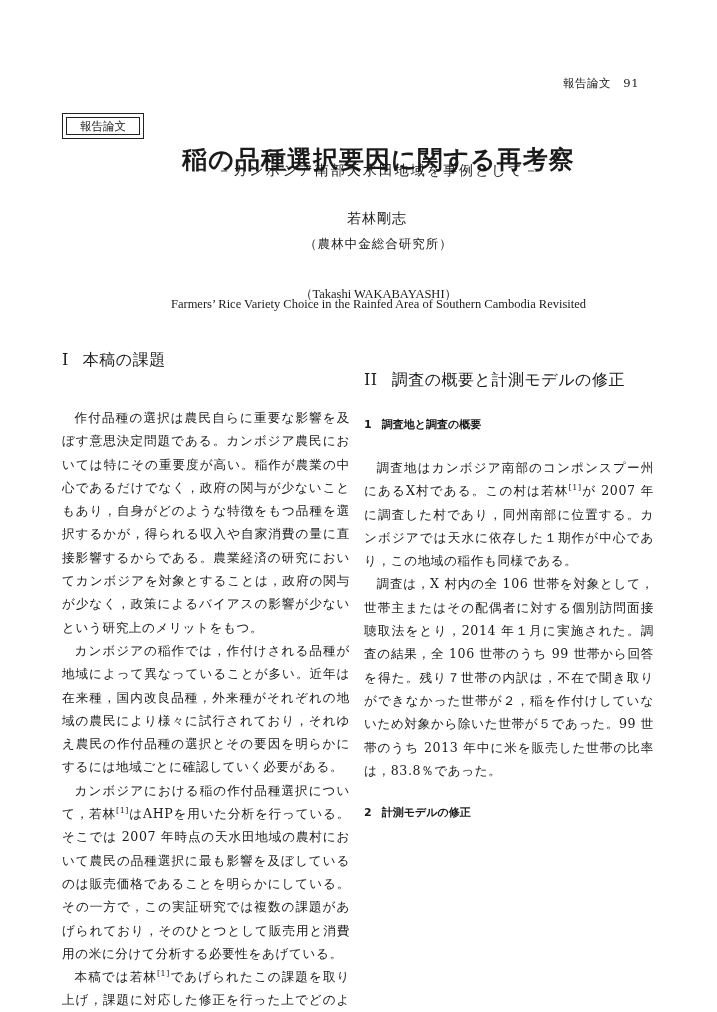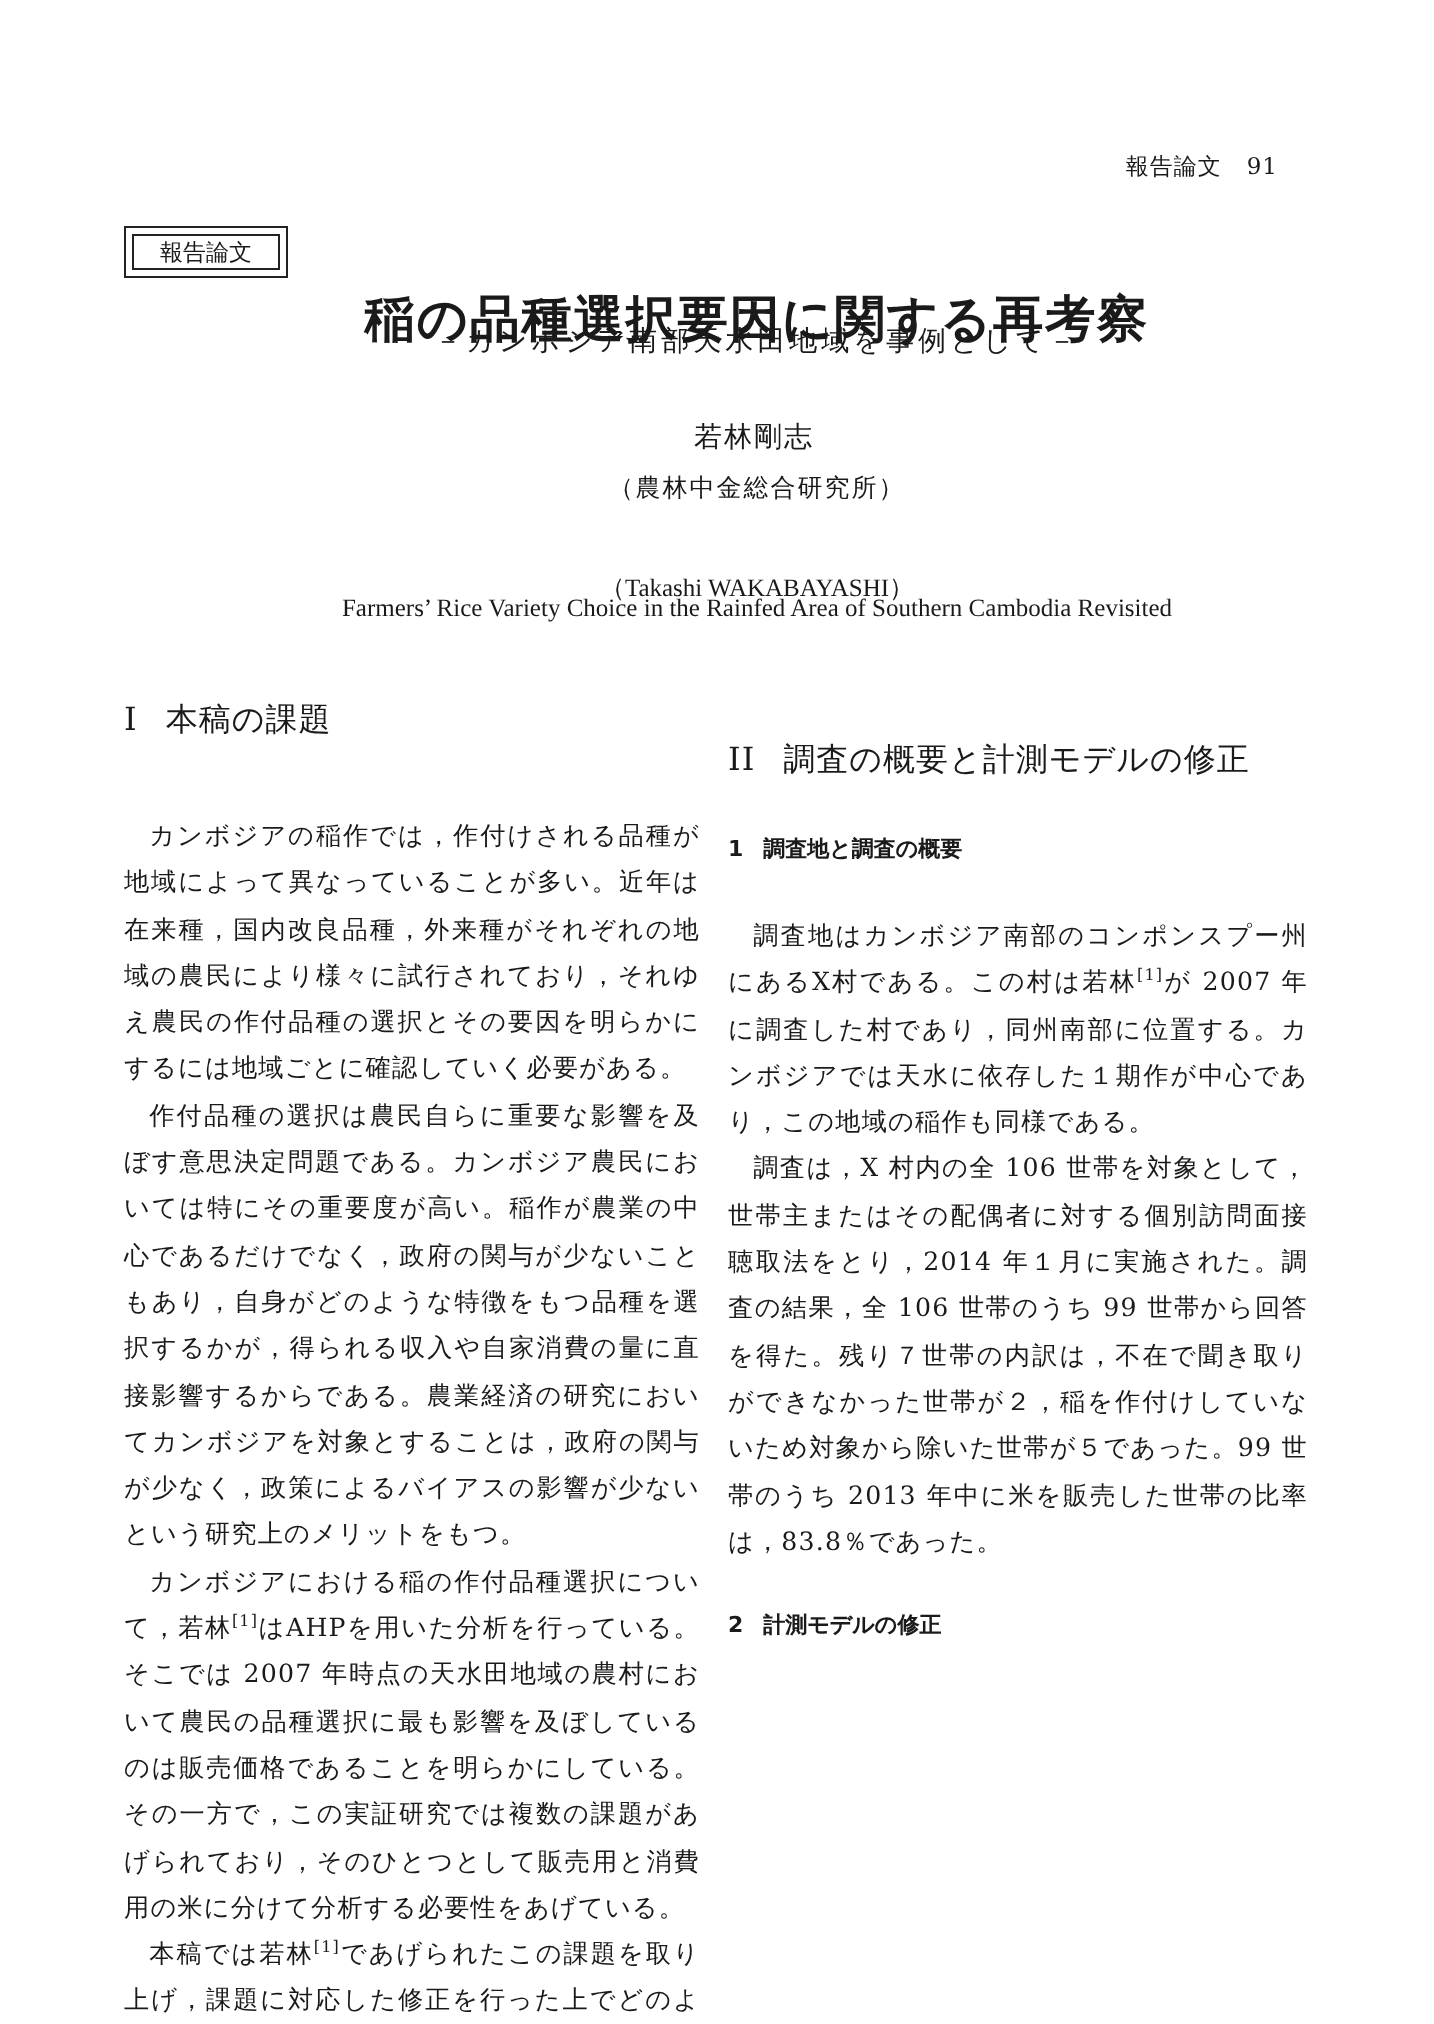--- a/index.html
+++ b/index.html
@@ -87,22 +87,22 @@
 <div class="author">若林剛志</div>
 <div class="affil">（農林中金総合研究所）</div>
 <div class="en-title">Farmers’ Rice Variety Choice in the Rainfed Area of Southern Cambodia Revisited</div>
 <div class="en-author">（Takashi WAKABAYASHI）</div>
 
 <div class="col col-left">
   <h2 class="section-h">
     <span class="num">I</span><span>本稿の課題</span>
   </h2>
   <div class="gap-l1" style="height:34px"></div>
+  <p class="para">作付品種の選択は農民自らに重要な影響を及ぼす意思決定問題である。カンボジア農民においては特にその重要度が高い。稲作が農業の中心であるだけでなく，政府の関与が少ないこともあり，自身がどのような特徴をもつ品種を選択するかが，得られる収入や自家消費の量に直接影響するからである。農業経済の研究においてカンボジアを対象とすることは，政府の関与が少なく，政策によるバイアスの影響が少ないという研究上のメリットをもつ。</p>
   <p class="para">カンボジアの稲作では，作付けされる品種が地域によって異なっていることが多い。近年は在来種，国内改良品種，外来種がそれぞれの地域の農民により様々に試行されており，それゆえ農民の作付品種の選択とその要因を明らかにするには地域ごとに確認していく必要がある。</p>
-  <p class="para">作付品種の選択は農民自らに重要な影響を及ぼす意思決定問題である。カンボジア農民においては特にその重要度が高い。稲作が農業の中心であるだけでなく，政府の関与が少ないこともあり，自身がどのような特徴をもつ品種を選択するかが，得られる収入や自家消費の量に直接影響するからである。農業経済の研究においてカンボジアを対象とすることは，政府の関与が少なく，政策によるバイアスの影響が少ないという研究上のメリットをもつ。</p>
   <p class="para">
     <span>カンボジアにおける稲の作付品種選択について，若林</span><sup>[1]</sup><span>はAHPを用いた分析を行っている。そこでは 2007 年時点の天水田地域の農村において農民の品種選択に最も影響を及ぼしているのは販売価格であることを明らかにしている。その一方で，この実証研究では複数の課題があげられており，そのひとつとして販売用と消費用の米に分けて分析する必要性をあげている。</span>
   </p>
   <p class="para">
     <span>本稿では若林</span><sup>[1]</sup><span>であげられたこの課題を取り上げ，課題に対応した修正を行った上でどのような結論が得られるのかを分析対象とする</span>
   </p>
 </div>
 
 <div class="col col-right">
 

